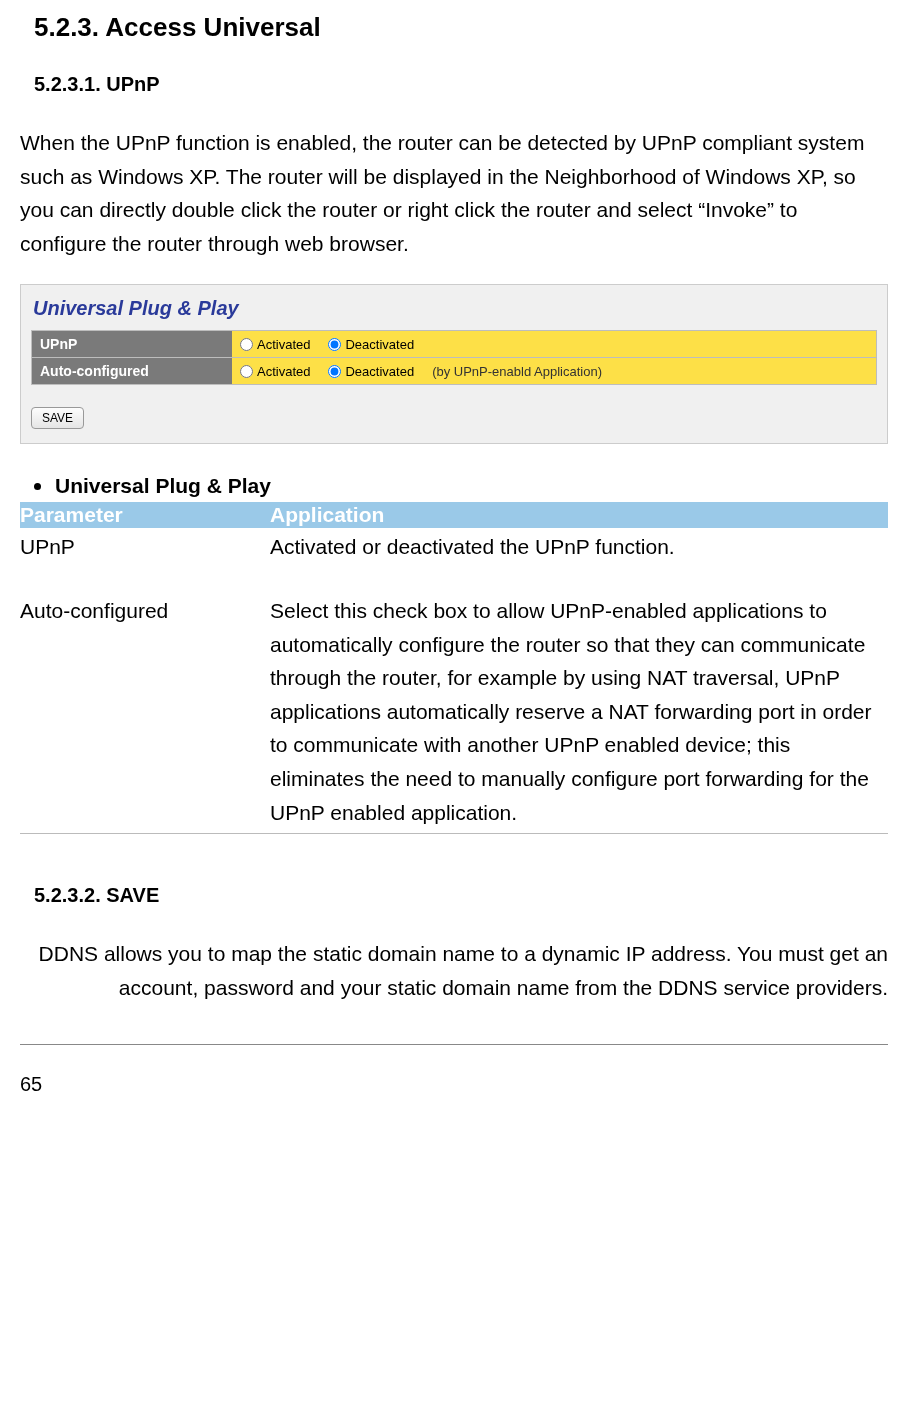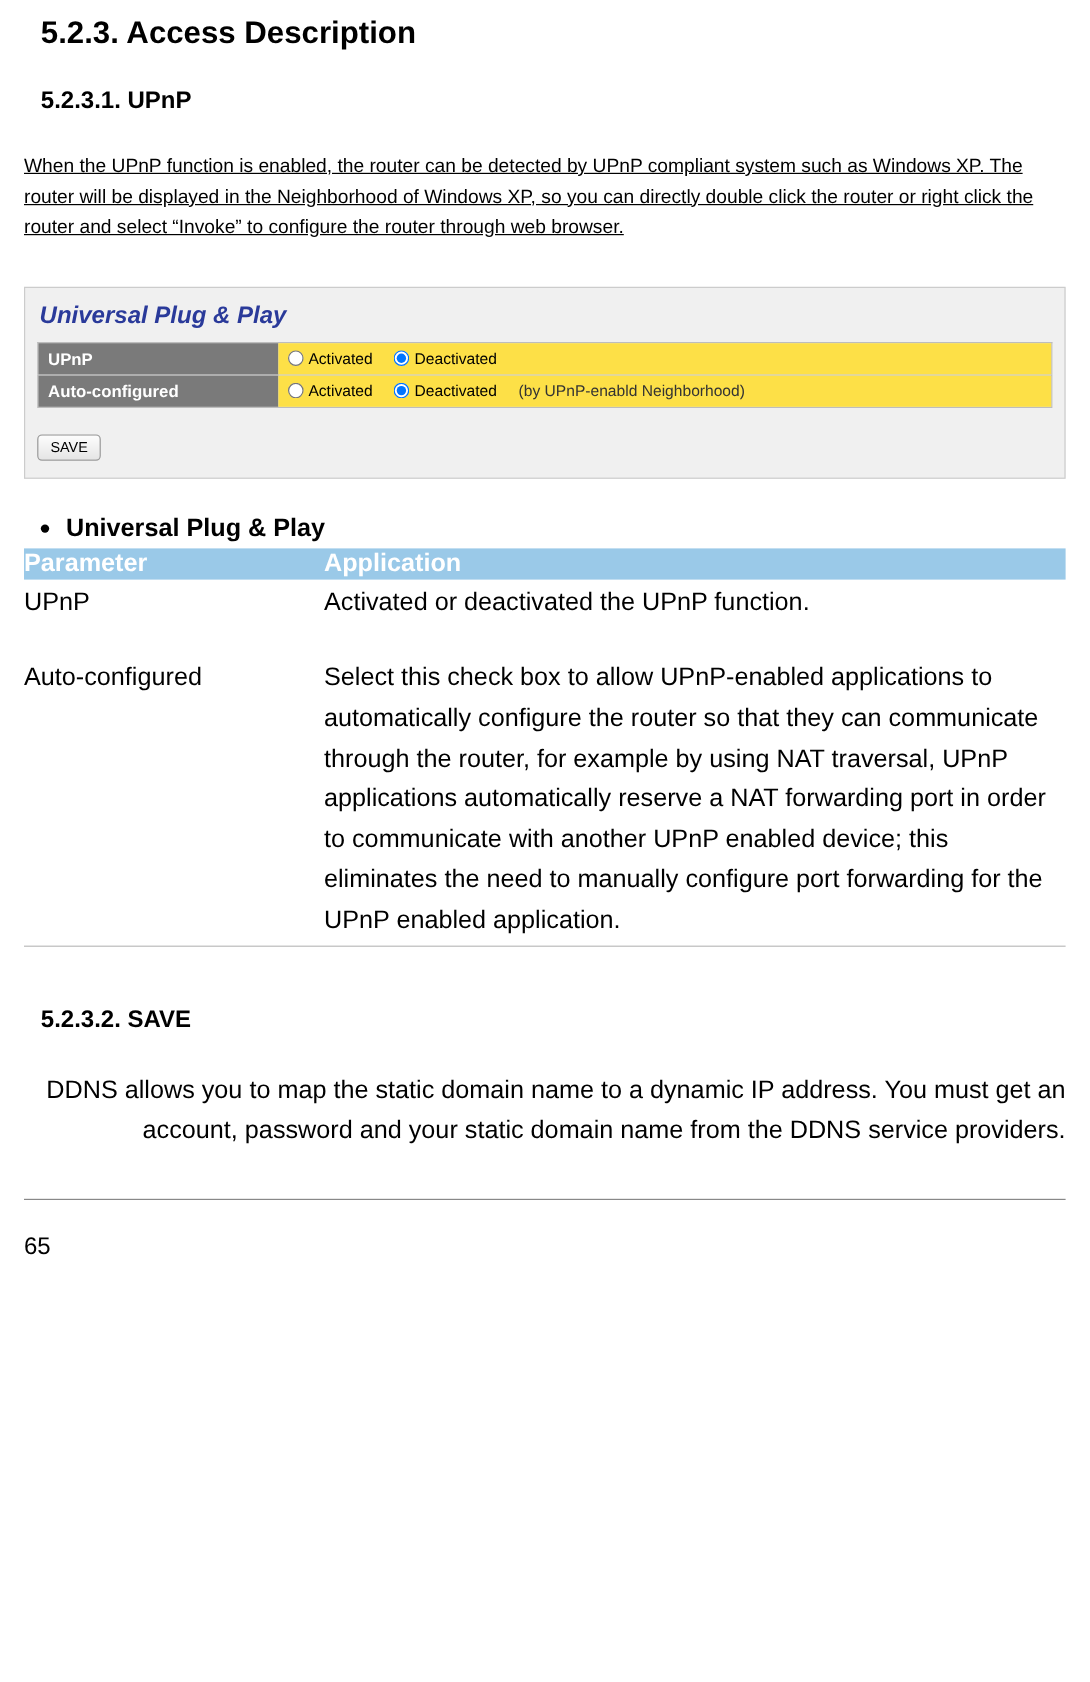--- a/index.html
+++ b/index.html
@@ -6,21 +6,21 @@
     body {
       font-family: Arial, Helvetica, sans-serif;
       background: #fff;
       color: #000;
       width: 908px;
       margin: 0 auto;
       padding: 12px 20px 20px 20px;
     }
     .h1 { font-size: 26px; font-weight: bold; margin: 0 0 30px 14px; }
     .h2 { font-size: 20px; font-weight: bold; margin: 18px 0 30px 14px; }
-    .para { font-size: 16px; line-height: 1.6; margin: 0 0 36px 0; text-decoration: underline; }
+    .para { font-size: 21px; line-height: 1.6; margin: 0 0 24px 0; }
     .para2 { font-size: 21px; line-height: 1.6; margin: 0 0 40px 0; text-align: right; }
 
     .router-panel {
       border: 1px solid #ccc;
       background: #f0f0f0;
       padding: 0;
       margin: 0 0 30px 0;
       width: 868px;
       position: relative;
     }
@@ -77,21 +77,21 @@
     .param-table tbody td { vertical-align: top; padding: 2px 0 28px 0; line-height: 1.6; }
     .param-table tbody tr:last-child td { border-bottom: 1px solid #bbb; padding-bottom: 4px; }
     .param-table tbody td:first-child { width: 250px; }
 
     .footer-rule { border: none; border-top: 1px solid #888; margin: 28px 0 28px 0; }
     .page-num { text-align: left; font-size: 20px; }
   </style>
 </head>
 <body>
 
-<h1 class="h1">5.2.3.      Access Description</h1>
+<h1 class="h1">5.2.3.      Access Universal</h1>
 
 <h2 class="h2">5.2.3.1. UPnP</h2>
 
 <p class="para">When the UPnP function is enabled, the router can be detected by UPnP compliant system such as Windows XP. The router will be displayed in the Neighborhood of Windows XP, so you can directly double click the router or right click the router and select “Invoke” to configure the router through web browser.</p>
 
 <div class="router-panel">
   <div class="panel-inner">
     <div class="panel-title">Universal Plug &amp; Play</div>
 
     <div class="config-row">
@@ -112,21 +112,21 @@
       <div class="row-label">Auto-configured</div>
       <div class="row-content">
         <label>
           <input type="radio" name="autoconf" style="">
           <span>Activated</span>
         </label>
         <label>
           <input type="radio" name="autoconf" checked="" style="">
           <span>Deactivated</span>
         </label>
-        <span class="hint">(by UPnP-enabld Neighborhood)</span>
+        <span class="hint">(by UPnP-enabld Application)</span>
       </div>
     </div>
 
     <button class="save-btn">SAVE</button>
   </div>
 </div>
 
 <div class="bullet-heading">
   <span class="bullet"></span>
   <span class="bh-text">Universal Plug &amp; Play</span>

